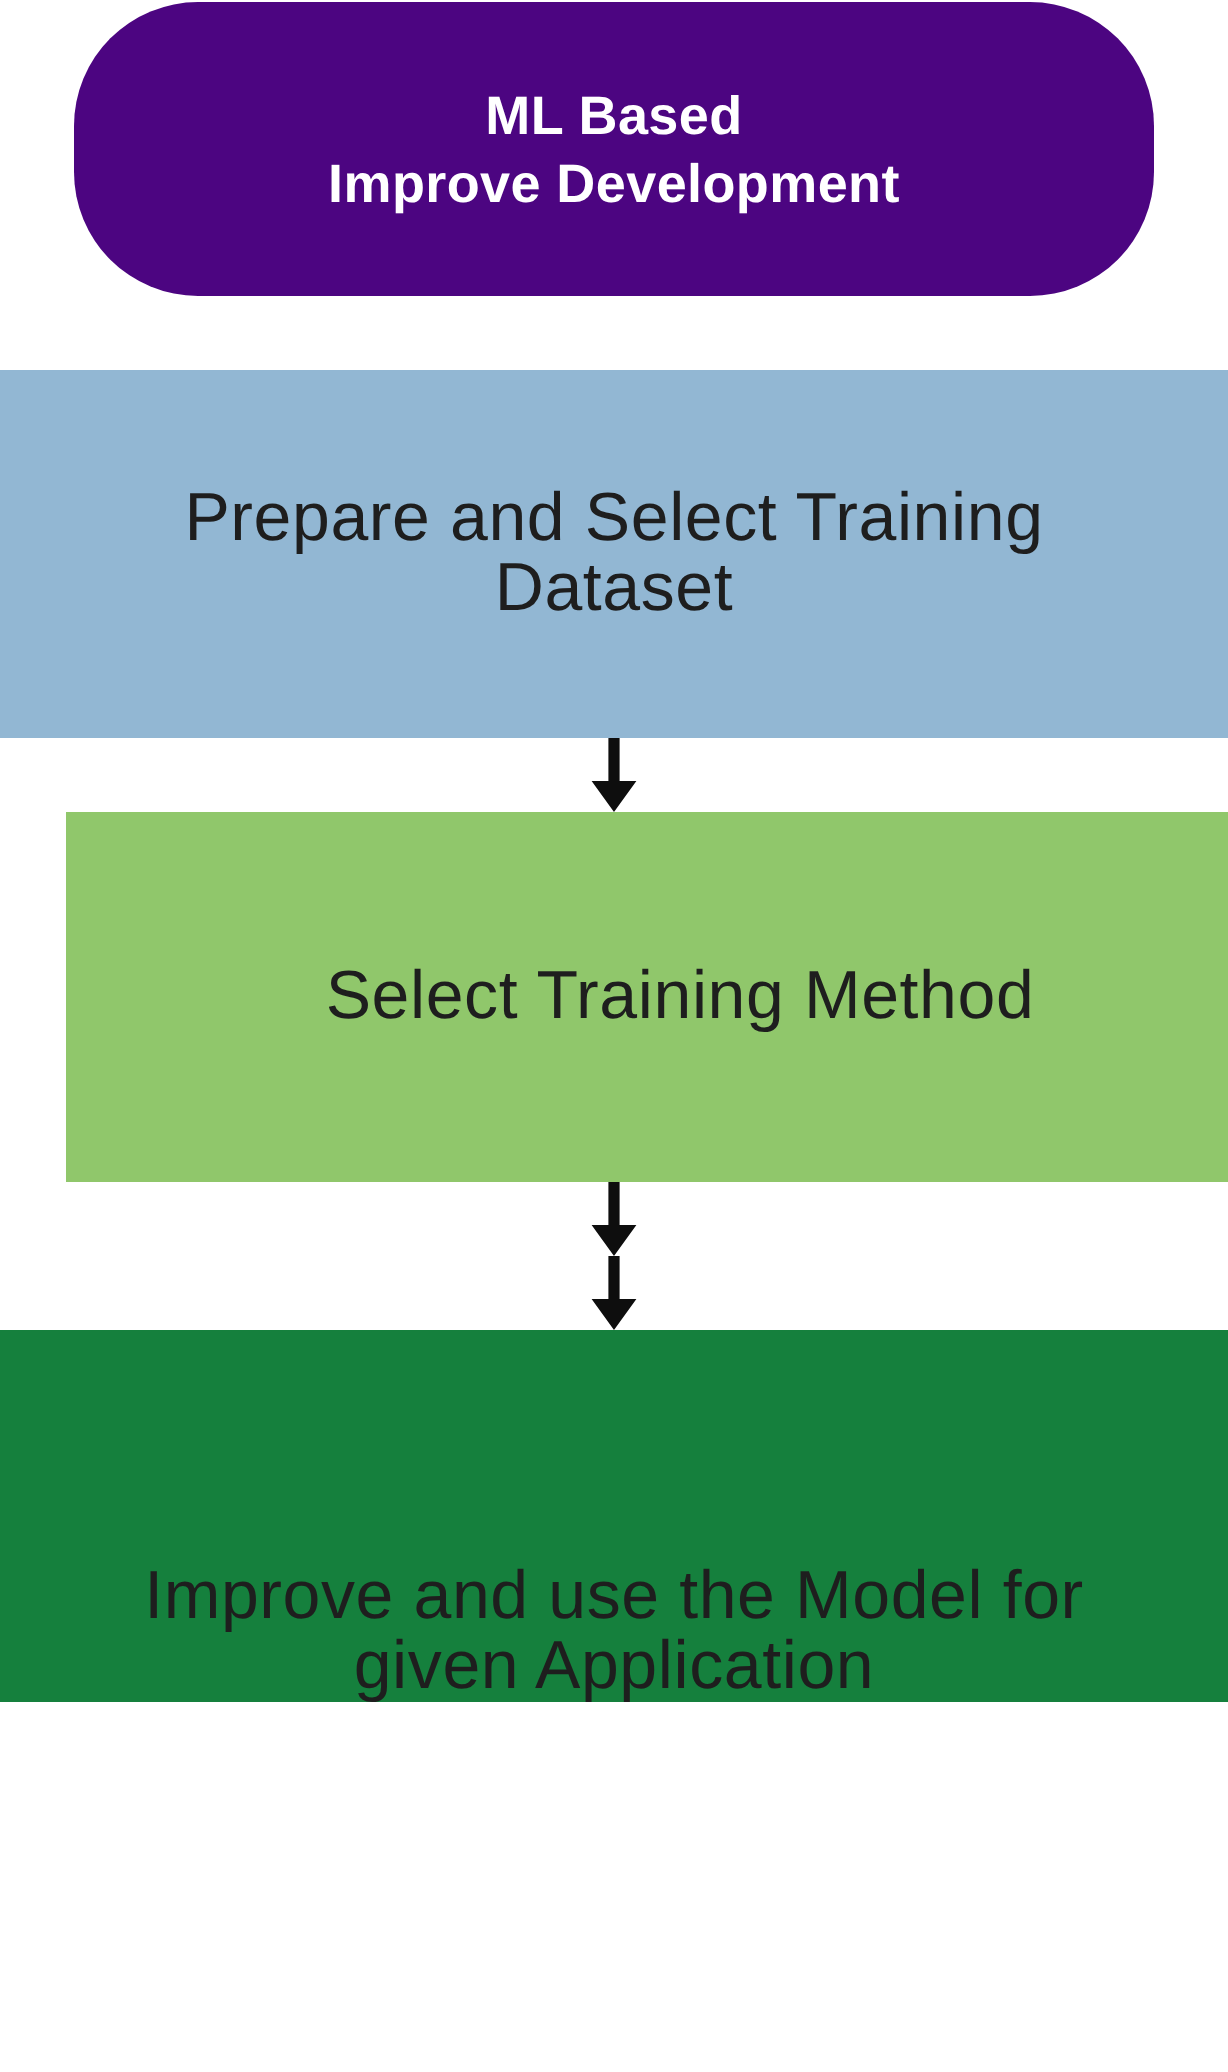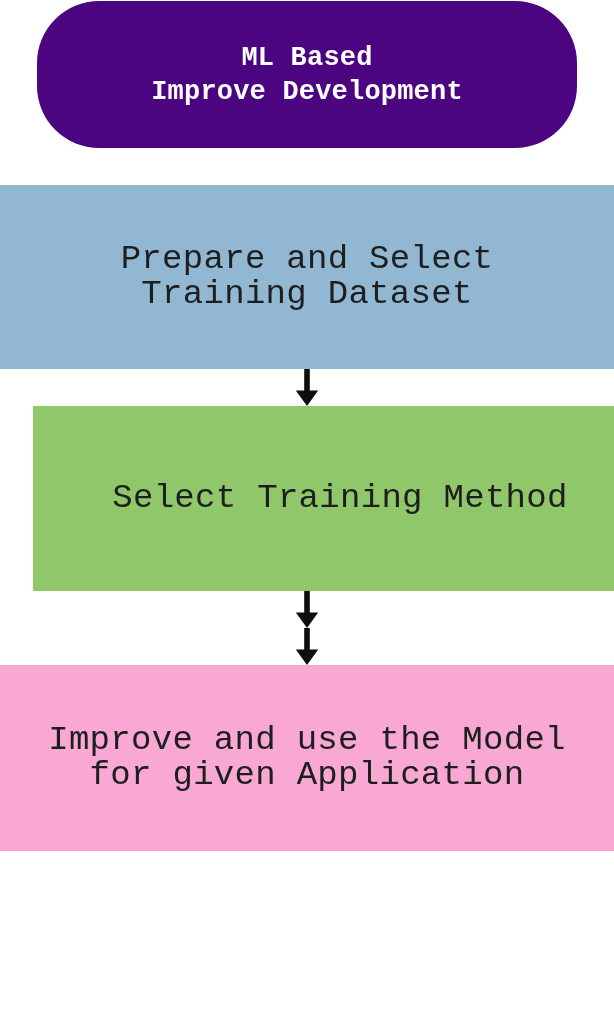--- a/index.html
+++ b/index.html
@@ -5,21 +5,21 @@
   html, body {
     margin: 0;
     padding: 0;
     background: #ffffff;
   }
   .canvas {
     position: relative;
     width: 614px;
     height: 1036px;
     background: #ffffff;
-    font-family: Liberation Mono, monospace;
+    font-family: Liberation Sans, sans-serif;
     overflow: hidden;
   }
   
   .header-zone {
     height: 185px;
     box-sizing: border-box;
     padding-top: 1px;
   }
   .pill {
     width: 540px;
@@ -102,17 +102,17 @@
     </svg>
   </div>
 
 
   <div class="connector">
     <svg width="24" height="37" viewBox="0 0 24 37">
       <path d="M9.2 0 h5.6 v21.5 h8.4 L12 37 L0.8 21.5 h8.4 Z" fill="#0E0E0E"></path>
     </svg>
   </div>
 
-  <div class="step h186" style="background-color: #f9a8d4;">
+  <div class="step h186" style="background-color: #15803d; align-items: flex-end;">
     <div class="step-label">Improve and use the Model for given Application</div>
   </div>
 
 </div>
 
 </body></html>

